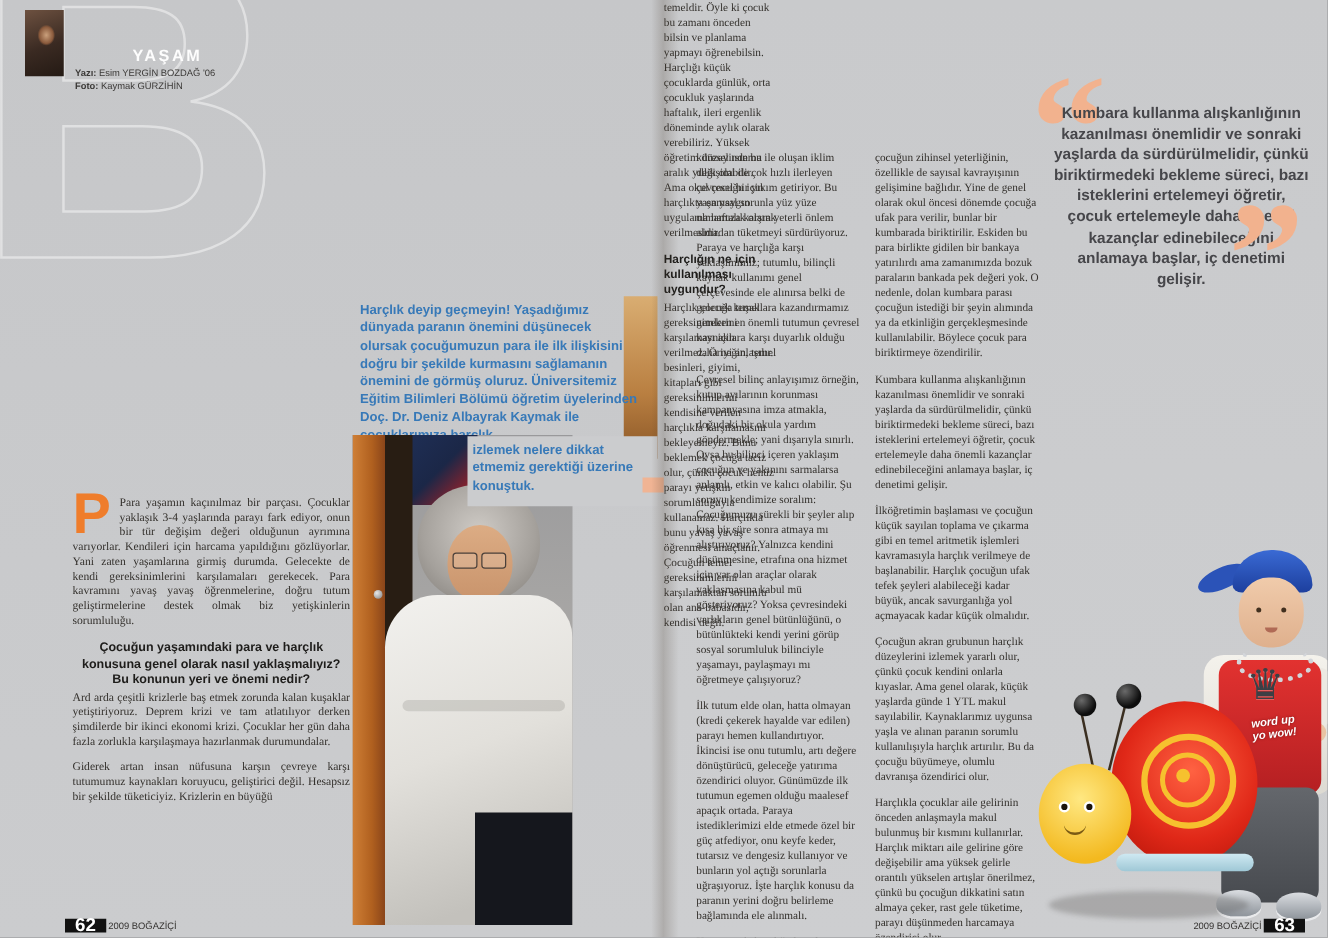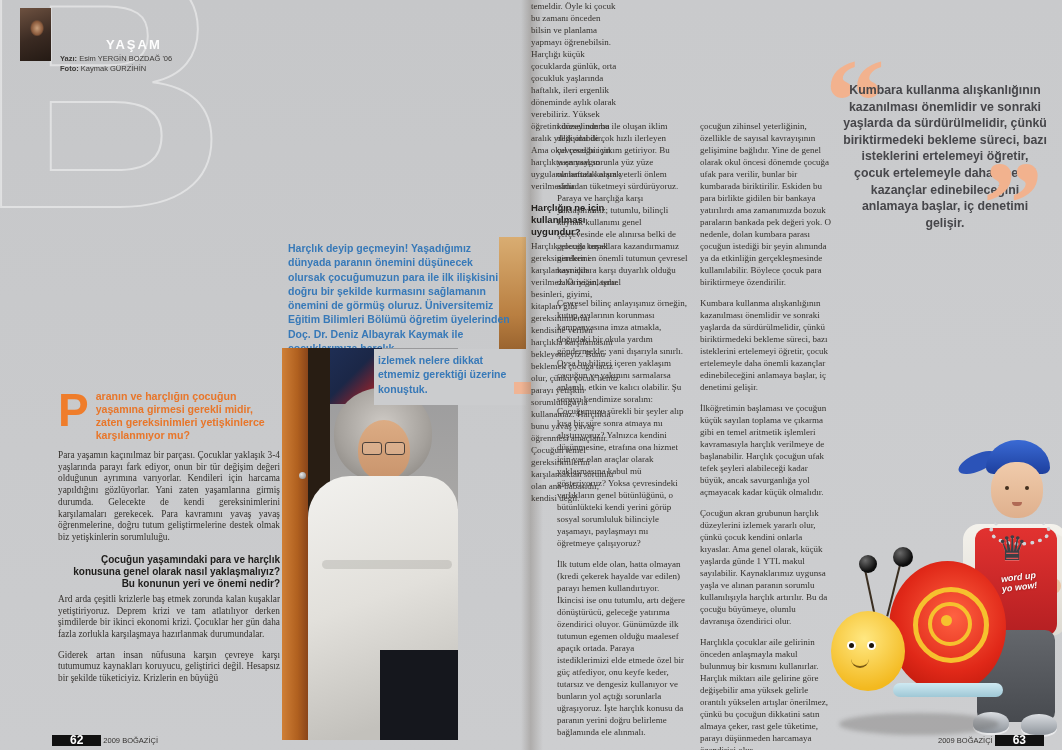--- a/index.html
+++ b/index.html
@@ -77,21 +77,21 @@
   
   .bpara{margin:0 0 9px 0;color:#34312d;}
   .bhead{margin:10px 0 3px 0;font-family:"Liberation Sans",sans-serif;font-weight:bold;color:#1e1d1b;}
   .qpara{margin:0 0 8px 0;font-family:"Liberation Sans",sans-serif;font-weight:bold;color:#e8762a;}
   .dropcap{float:left;font-family:"Liberation Sans",sans-serif;font-weight:bold;font-size:46px;
         line-height:0.82;color:#ef7d2b;margin:2px 7px 2px 0;}
 
   .article-col{position:absolute;left:58px;top:390px;width:222px;height:338px;overflow:hidden;
         font-size:9.3px;line-height:11.7px;text-align:justify;}
   .article-col .qpara{font-size:10.6px;line-height:13px;text-align:left;}
-  .article-col .bhead{font-size:10px;line-height:12.4px;text-align:right;}
+  .article-col .bhead{font-size:10px;line-height:12.4px;text-align:center;}
 
   .col{position:absolute;top:84px;width:131px;height:676px;overflow:hidden;
         font-size:9px;line-height:12px;margin-top:36px;}
   .col1{left:26px;} .col2{left:169px;}
   .col .bhead,.col3 .bhead{font-size:9.5px;line-height:11.8px;}
   .col3{left:302px;top:237px;width:184px;height:505px;overflow:hidden;
         font-size:9px;line-height:12px;}
   .baby-spacer{float:right;width:86px;height:182px;margin:323px 0 0 8px;}
 
   
@@ -102,22 +102,22 @@
   .qmark.close{right:10px;bottom:-18px;}
   .pq-text{position:absolute;left:18px;top:26px;width:204px;text-align:center;
         font-family:"Liberation Sans",sans-serif;font-weight:bold;font-size:12.3px;
         line-height:16.6px;color:#46464a;}
 
   
   .footer{position:absolute;top:735px;font-family:"Liberation Sans",sans-serif;
         font-size:7.5px;color:#33312f;display:flex;align-items:center;gap:2px;}
   .footer-left{left:52px;}
   .footer-right{right:18px;}
-  .pagenum{display:inline-block;background:#111;color:#fff;font-weight:bold;font-size:12px;
-        line-height:11px;padding:0 18px;}
+  .pagenum{display:inline-block;background:#111;color:#fff;font-weight:bold;font-size:15px;
+        line-height:11px;padding:0 8px;}
 
   .accent-bar{position:absolute;left:514px;top:382px;width:74px;height:12px;background:#f0b494;}
 
   
   .baby{position:absolute;left:400px;top:440px;width:131px;height:310px;}
   .bb-cap{position:absolute;left:55px;top:0;width:64px;height:34px;border-radius:50% 50% 12% 12%/85% 85% 18% 18%;
         background:linear-gradient(180deg,#3a6ad4,#1d3f9e);}
   .bb-brim{position:absolute;left:26px;top:14px;width:42px;height:17px;border-radius:50%;
         transform:rotate(-24deg);background:#2b53b8;}
   .bb-face{position:absolute;left:60px;top:22px;width:52px;height:56px;border-radius:46%;
@@ -206,21 +206,21 @@
       <div class="iw-sweater"></div>
       <div class="iw-fold"></div>
       <div class="iw-skirt"></div>
     </div>
 
     <div class="intro-cont-box">
       <div class="intro-cont">izlemek nelere dikkat etmemiz gerektiği üzerine konuştuk.</div>
     </div>
 
     <div class="article-col">
-        <p class="qpara"><span class="dropcap">P</span><span>aranın ve harçlığın çocuğun yaşamına girmesi gerekli midir, zaten gereksinimleri yetişkinlerce karşılanmıyor mu?</span></p>
+        <p class="qpara"><span class="dropcap">P</span></p>
         <p class="bpara">Para yaşamın kaçınılmaz bir parçası. Çocuklar yaklaşık 3-4 yaşlarında parayı fark ediyor, onun bir tür değişim değeri olduğunun ayrımına varıyorlar. Kendileri için harcama yapıldığını gözlüyorlar. Yani zaten yaşamlarına girmiş durumda. Gelecekte de kendi gereksinimlerini karşılamaları gerekecek. Para kavramını yavaş yavaş öğrenmelerine, doğru tutum geliştirmelerine destek olmak biz yetişkinlerin sorumluluğu.</p>
         <div class="bhead">Çocuğun yaşamındaki para ve harçlık konusuna genel olarak nasıl yaklaşmalıyız? Bu konunun yeri ve önemi nedir?</div>
         <p class="bpara">Ard arda çeşitli krizlerle baş etmek zorunda kalan kuşaklar yetiştiriyoruz. Deprem krizi ve tam atlatılıyor derken şimdilerde bir ikinci ekonomi krizi. Çocuklar her gün daha fazla zorlukla karşılaşmaya hazırlanmak durumundalar.</p>
         <p class="bpara">Giderek artan insan nüfusuna karşın çevreye karşı tutumumuz kaynakları koruyucu, geliştirici değil. Hesapsız bir şekilde tüketiciyiz. Krizlerin en büyüğü</p>
       </div>
 
     <div class="footer footer-left">
       <span class="pagenum">62</span>
       <span class="issue">2009 BOĞAZİÇİ</span>
     </div>

